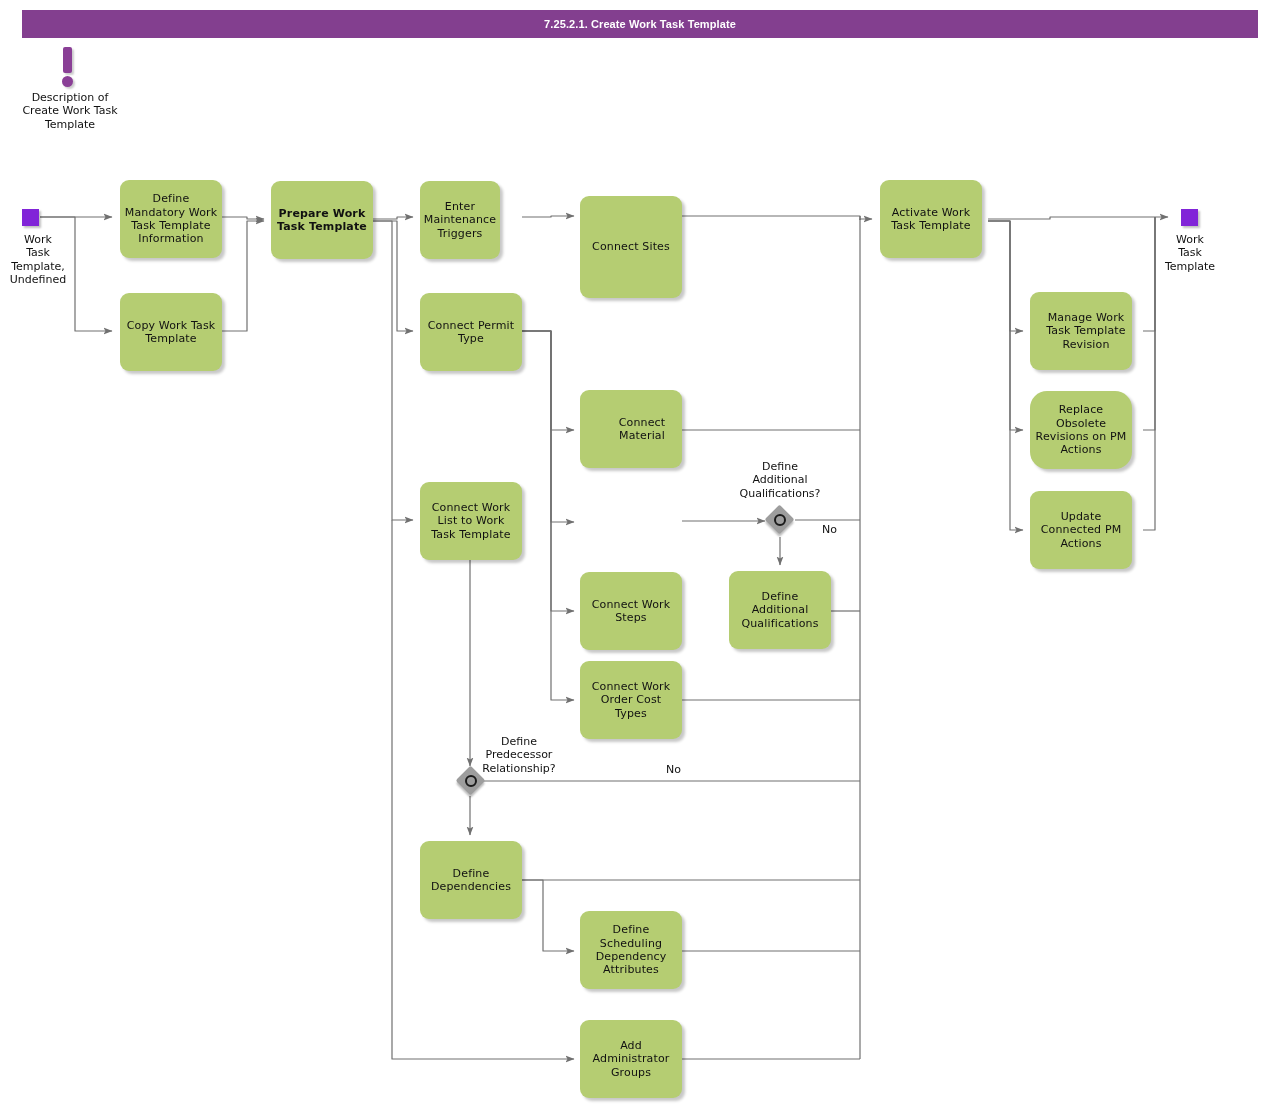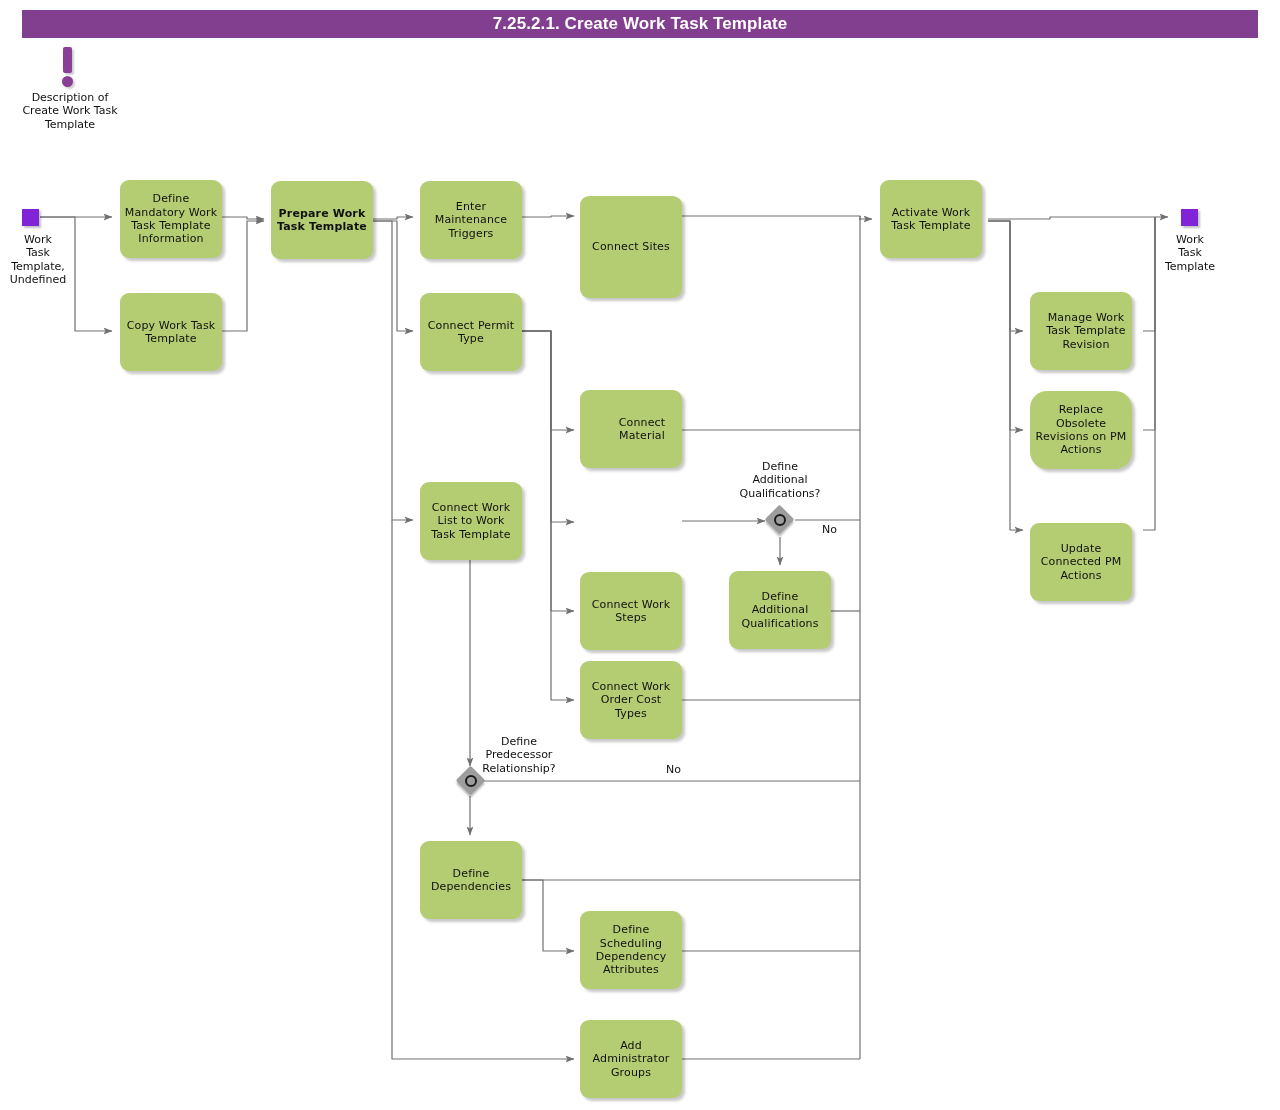--- a/index.html
+++ b/index.html
@@ -22,21 +22,21 @@
     left: 22px; top: 10px;
     width: 1236px; height: 28px;
     background: #833f8f;
     display: flex;
     align-items: center;
     justify-content: center;
   }
   #title-bar .title-text {
     color: #ffffff;
     font-family: "Liberation Sans", sans-serif;
-    font-size: 17px;
+    font-size: 11px;
     font-weight: bold;
     letter-spacing: 0.1px;
     white-space: nowrap;
   }
 
   
   #wires {
     position: absolute;
     left: 0; top: 0;
     width: 1280px; height: 1110px;
@@ -257,21 +257,21 @@
   <div class="task" style="left:120px; top:293px; width:102px; height:78px;">
     <span class="lbl">Copy Work Task
 Template</span>
   </div>
 
   <div class="task" style="left:271px; top:181px; width:102px; height:78px;font-weight:bold;">
     <span class="lbl">Prepare Work
 Task Template</span>
   </div>
 
-  <div class="task" style="left:420px; top:181px; width:102px; height:78px;">
+  <div class="task" style="left:420px; top:181px; width:80px; height:78px;">
     <span class="lbl">Enter
 Maintenance
 Triggers</span>
   </div>
 
   <div class="task" style="left:420px; top:293px; width:102px; height:78px;">
     <span class="lbl">Connect Permit
 Type</span>
   </div>
 
@@ -336,21 +336,21 @@
 Revision</span>
   </div>
 
   <div class="task" style="left:1030px; top:391px; width:102px; height:78px;border-radius:17px;">
     <span class="lbl">Replace
 Obsolete
 Revisions on PM
 Actions</span>
   </div>
 
-  <div class="task" style="left:1030px; top:491px; width:102px; height:78px;margin-top:32px;">
+  <div class="task" style="left:1030px; top:491px; width:102px; height:78px;">
     <span class="lbl">Update
 Connected PM
 Actions</span>
   </div>
 
   <div class="gateway" style="left:765px; top:505px;">
     <div class="diamond"></div>
     <div class="ring"></div>
   </div>
   <div class="gateway-label" style="left:713px; top:460px; width:134px;">Define

